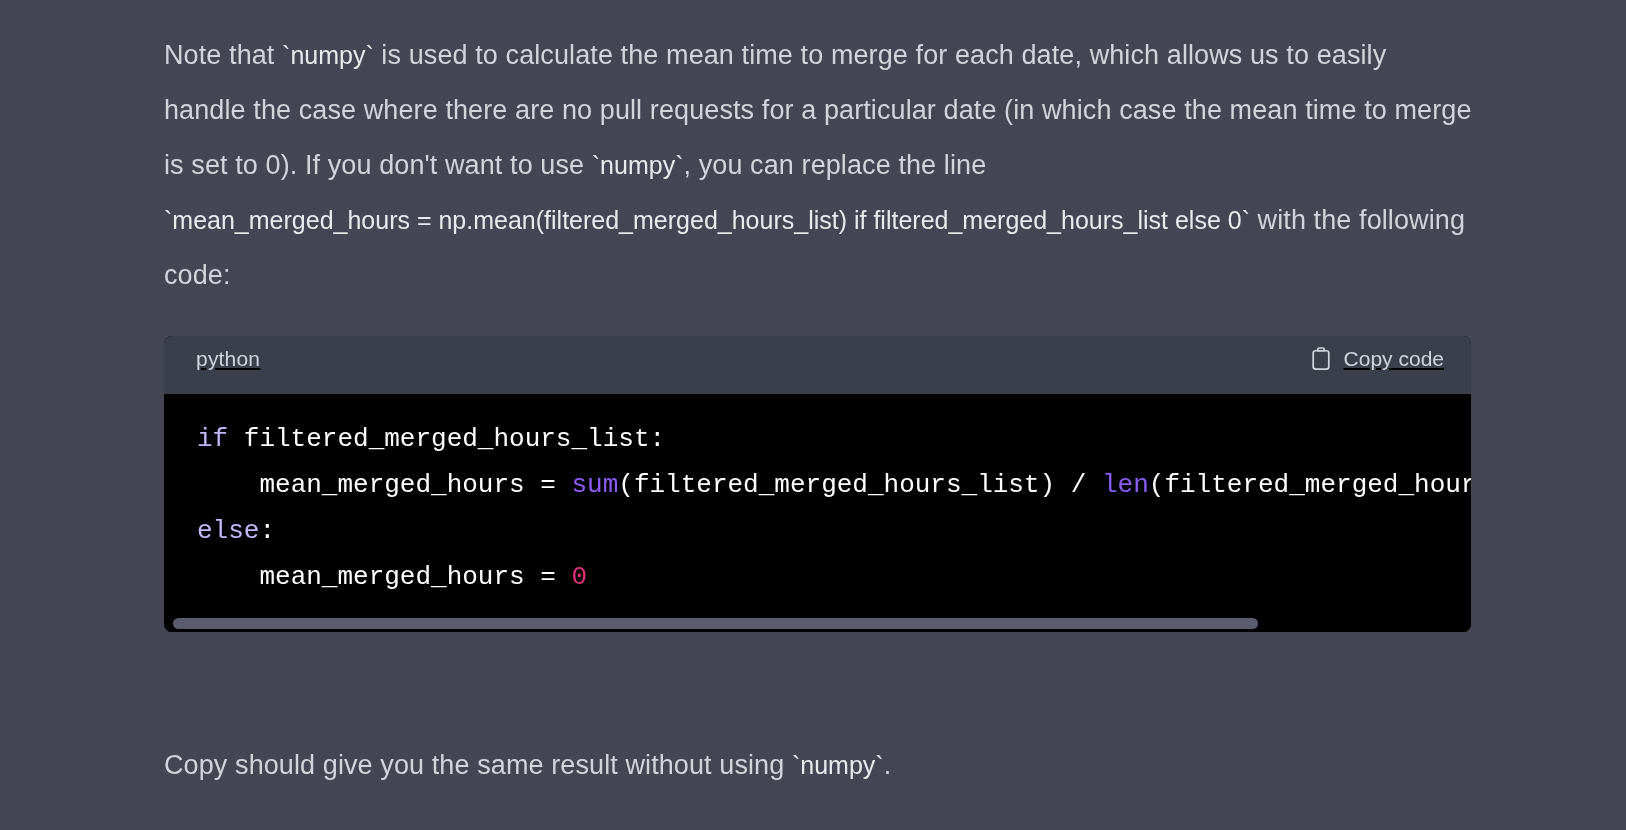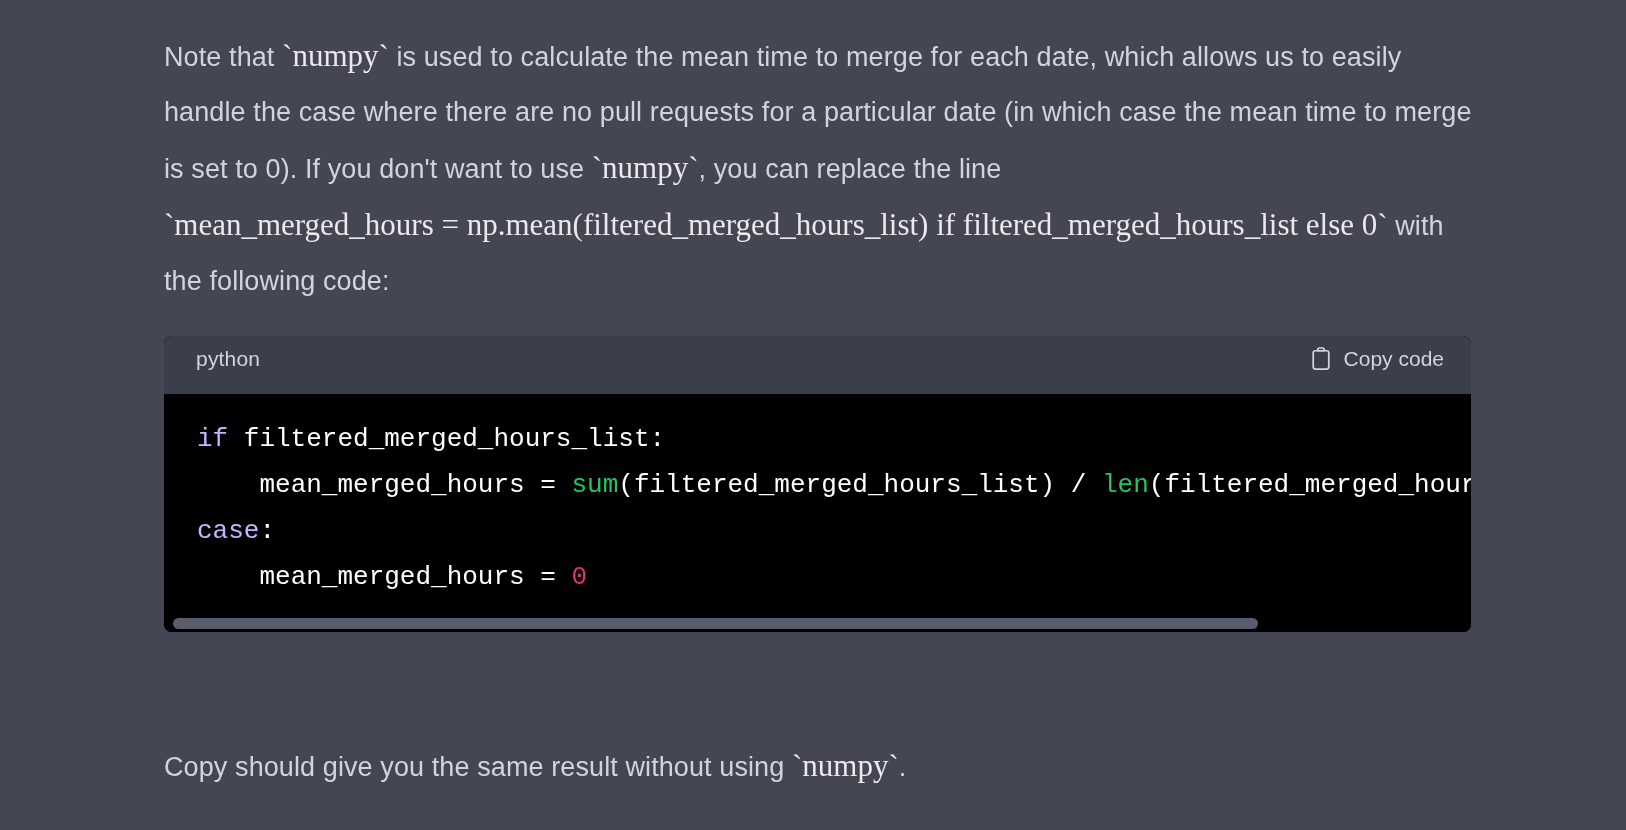--- a/index.html
+++ b/index.html
@@ -40,22 +40,22 @@
     width: 1310px;
   }
   .para-bottom {
     margin-top: 0;
     position: absolute;
     top: 738px;
     left: 0;
     width: 1310px;
   }
   code.inline {
-    font-family: Liberation Serif, serif;
-    font-size: 31px;
+    font-family: Liberation Sans, sans-serif;
+    font-size: 25px;
     color: #e8eaed;
     letter-spacing: 0px;
     white-space: pre;
   }
 
   
   .codeblock {
     position: absolute;
     left: 0;
     top: 336px;
@@ -65,20 +65,21 @@
     background: #000000;
   }
   .code-header {
     height: 58px;
     background: #3b3f4c;
     display: flex;
     align-items: center;
     justify-content: space-between;
     padding: 0 25px 12px 32px;
     box-sizing: border-box;
+    text-decoration: underline;
   }
   .code-lang {
     color: #d2d5dc;
     font-size: 21px;
     letter-spacing: 0.2px;
   }
   .copy-btn {
     display: flex;
     align-items: center;
     gap: 12px;
@@ -105,21 +106,21 @@
     margin: 0;
     padding: 0 0 0 33px;
     font-family: "Liberation Mono", "DejaVu Sans Mono", monospace;
     font-size: 26px;
     line-height: 46px;
     color: #ffffff;
     white-space: pre;
     letter-spacing: 0px;
   }
   .tok-kw  { color: #c4b5fd; }
-  .tok-fn  { color: #22c55e; }
+  .tok-fn  { color: #8b5cf6; }
   .tok-num { color: #df3079; }
 
   
   .scroll-track {
     position: absolute;
     left: 0;
     right: 0;
     bottom: 0;
     height: 18px;
     background: #000000;
@@ -153,21 +154,21 @@
               <path d="M8.5 4 V2.6 A1.6 1.6 0 0 1 10.1 1 h3.8 A1.6 1.6 0 0 1 15.5 2.6 V4 Z"></path>
             </svg>
           </span>
           <span>Copy code</span>
         </button>
       </div>
 
       <div class="code-body">
         <pre class="code"><span id="code-render"><span class="tok-kw">if </span><span>filtered_merged_hours_list:</span>
     <span>mean_merged_hours = </span><span class="tok-fn">sum</span><span>(filtered_merged_hours_list) / </span><span class="tok-fn">len</span><span>(filtered_merged_hours_list)</span>
-<span class="tok-kw">case</span><span>:</span>
+<span class="tok-kw">else</span><span>:</span>
     <span>mean_merged_hours = </span><span class="tok-num">0</span></span></pre>
         <div class="scroll-track">
           <div class="scroll-thumb"></div>
         </div>
       </div>
 
     </div>
 
     <p class="para para-bottom"><span>Copy should give you the same result without using </span><code class="inline">`numpy`</code><span>.</span></p>
 

